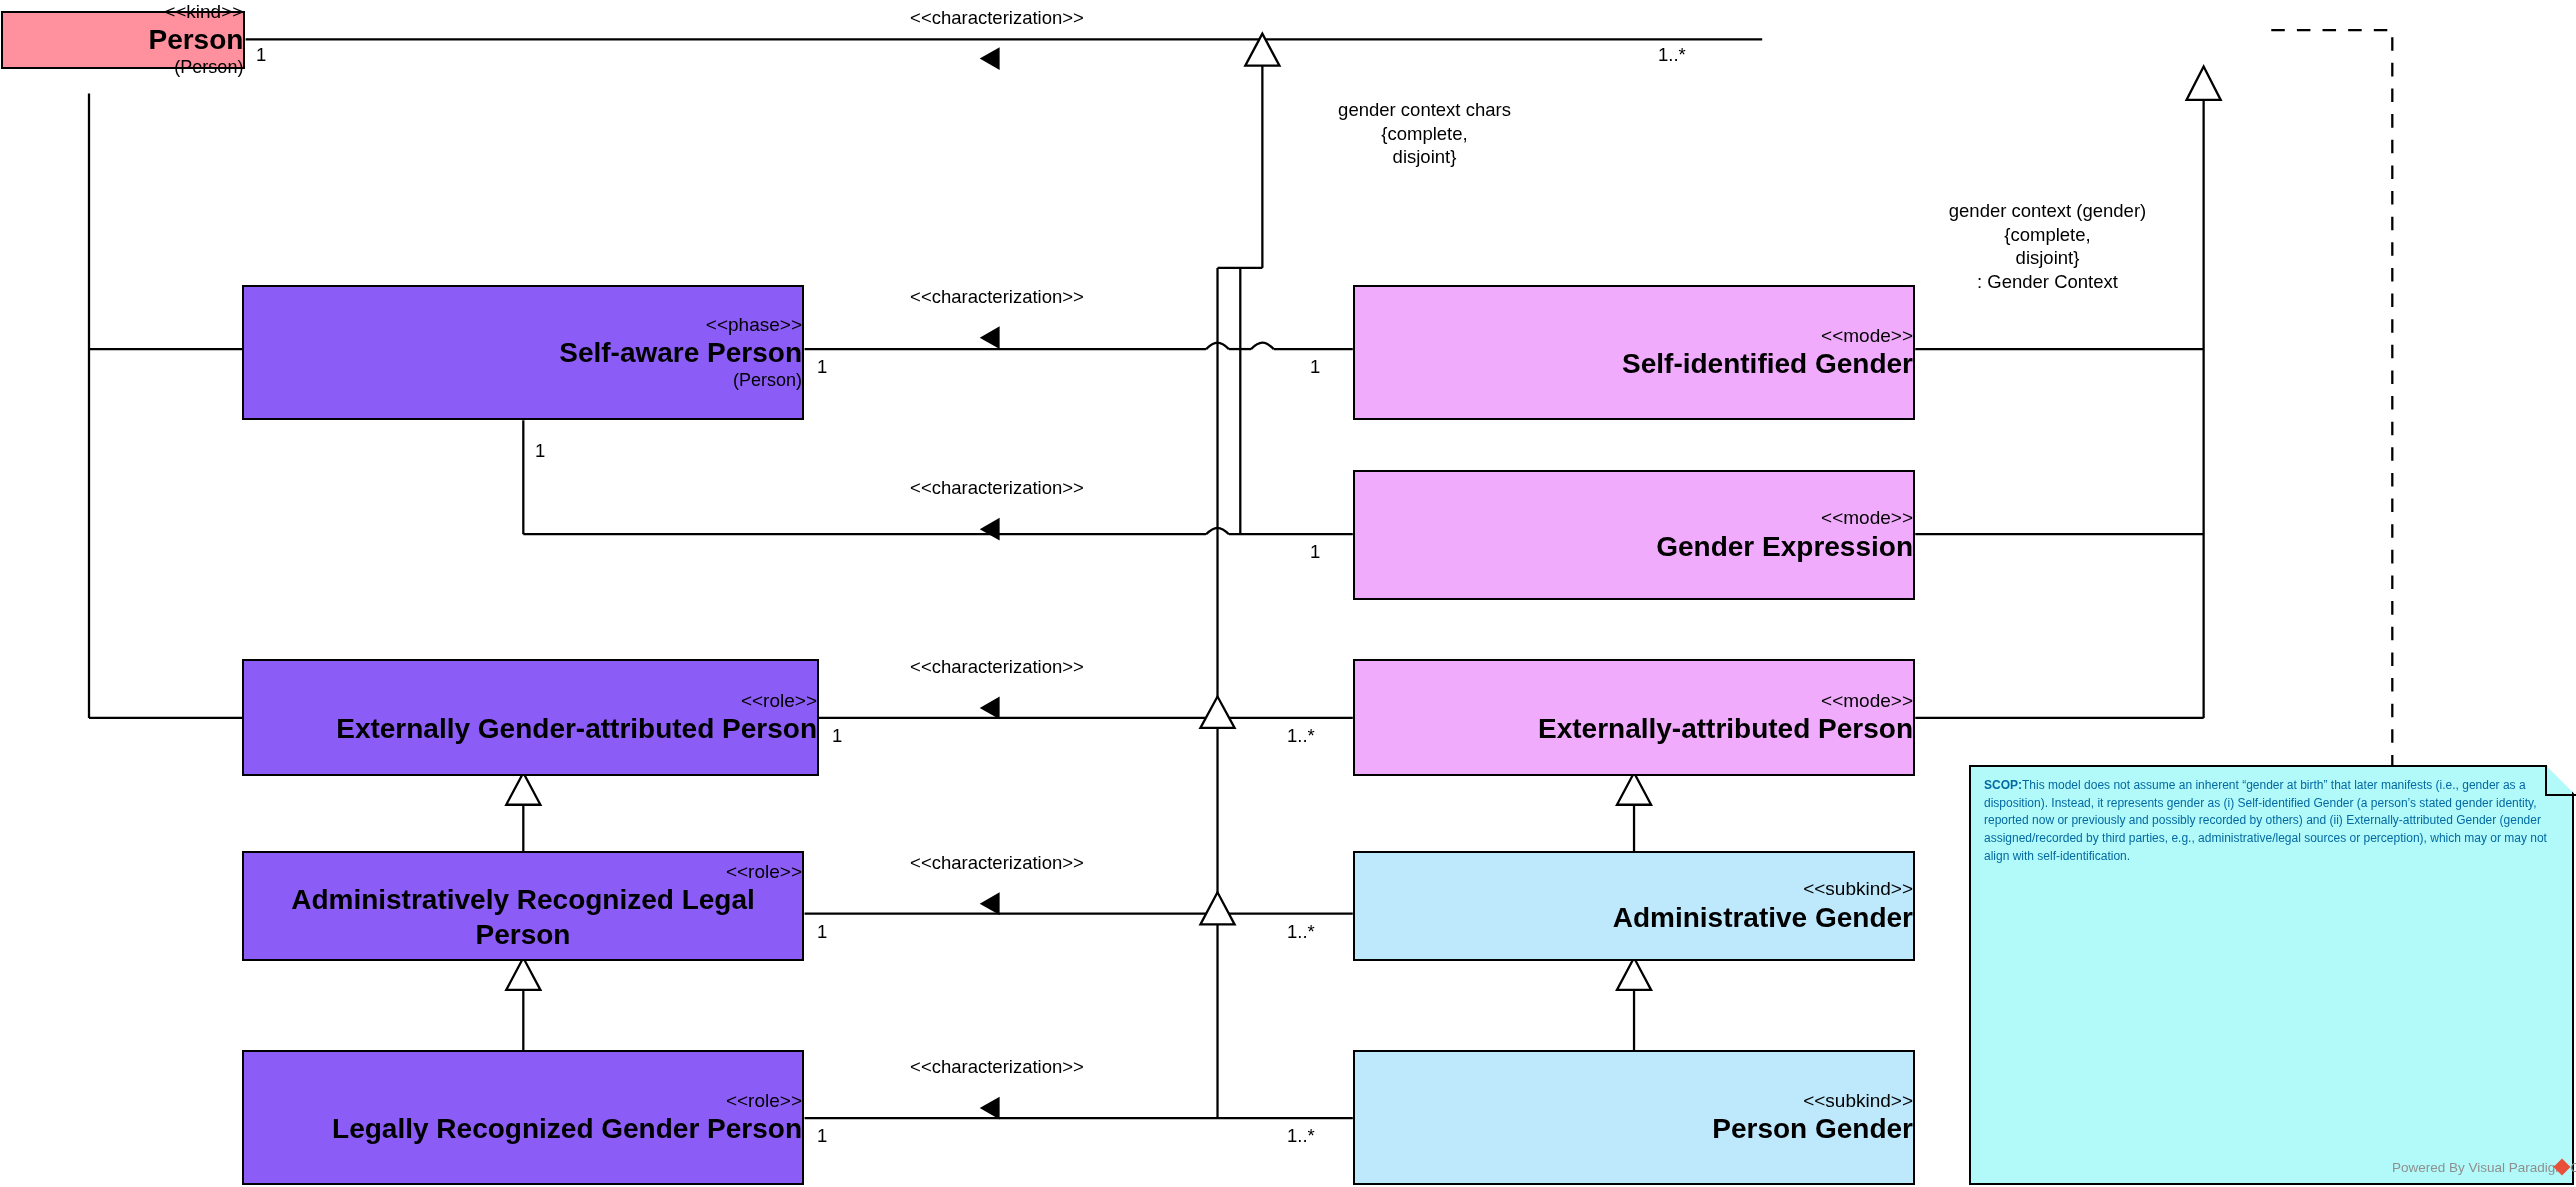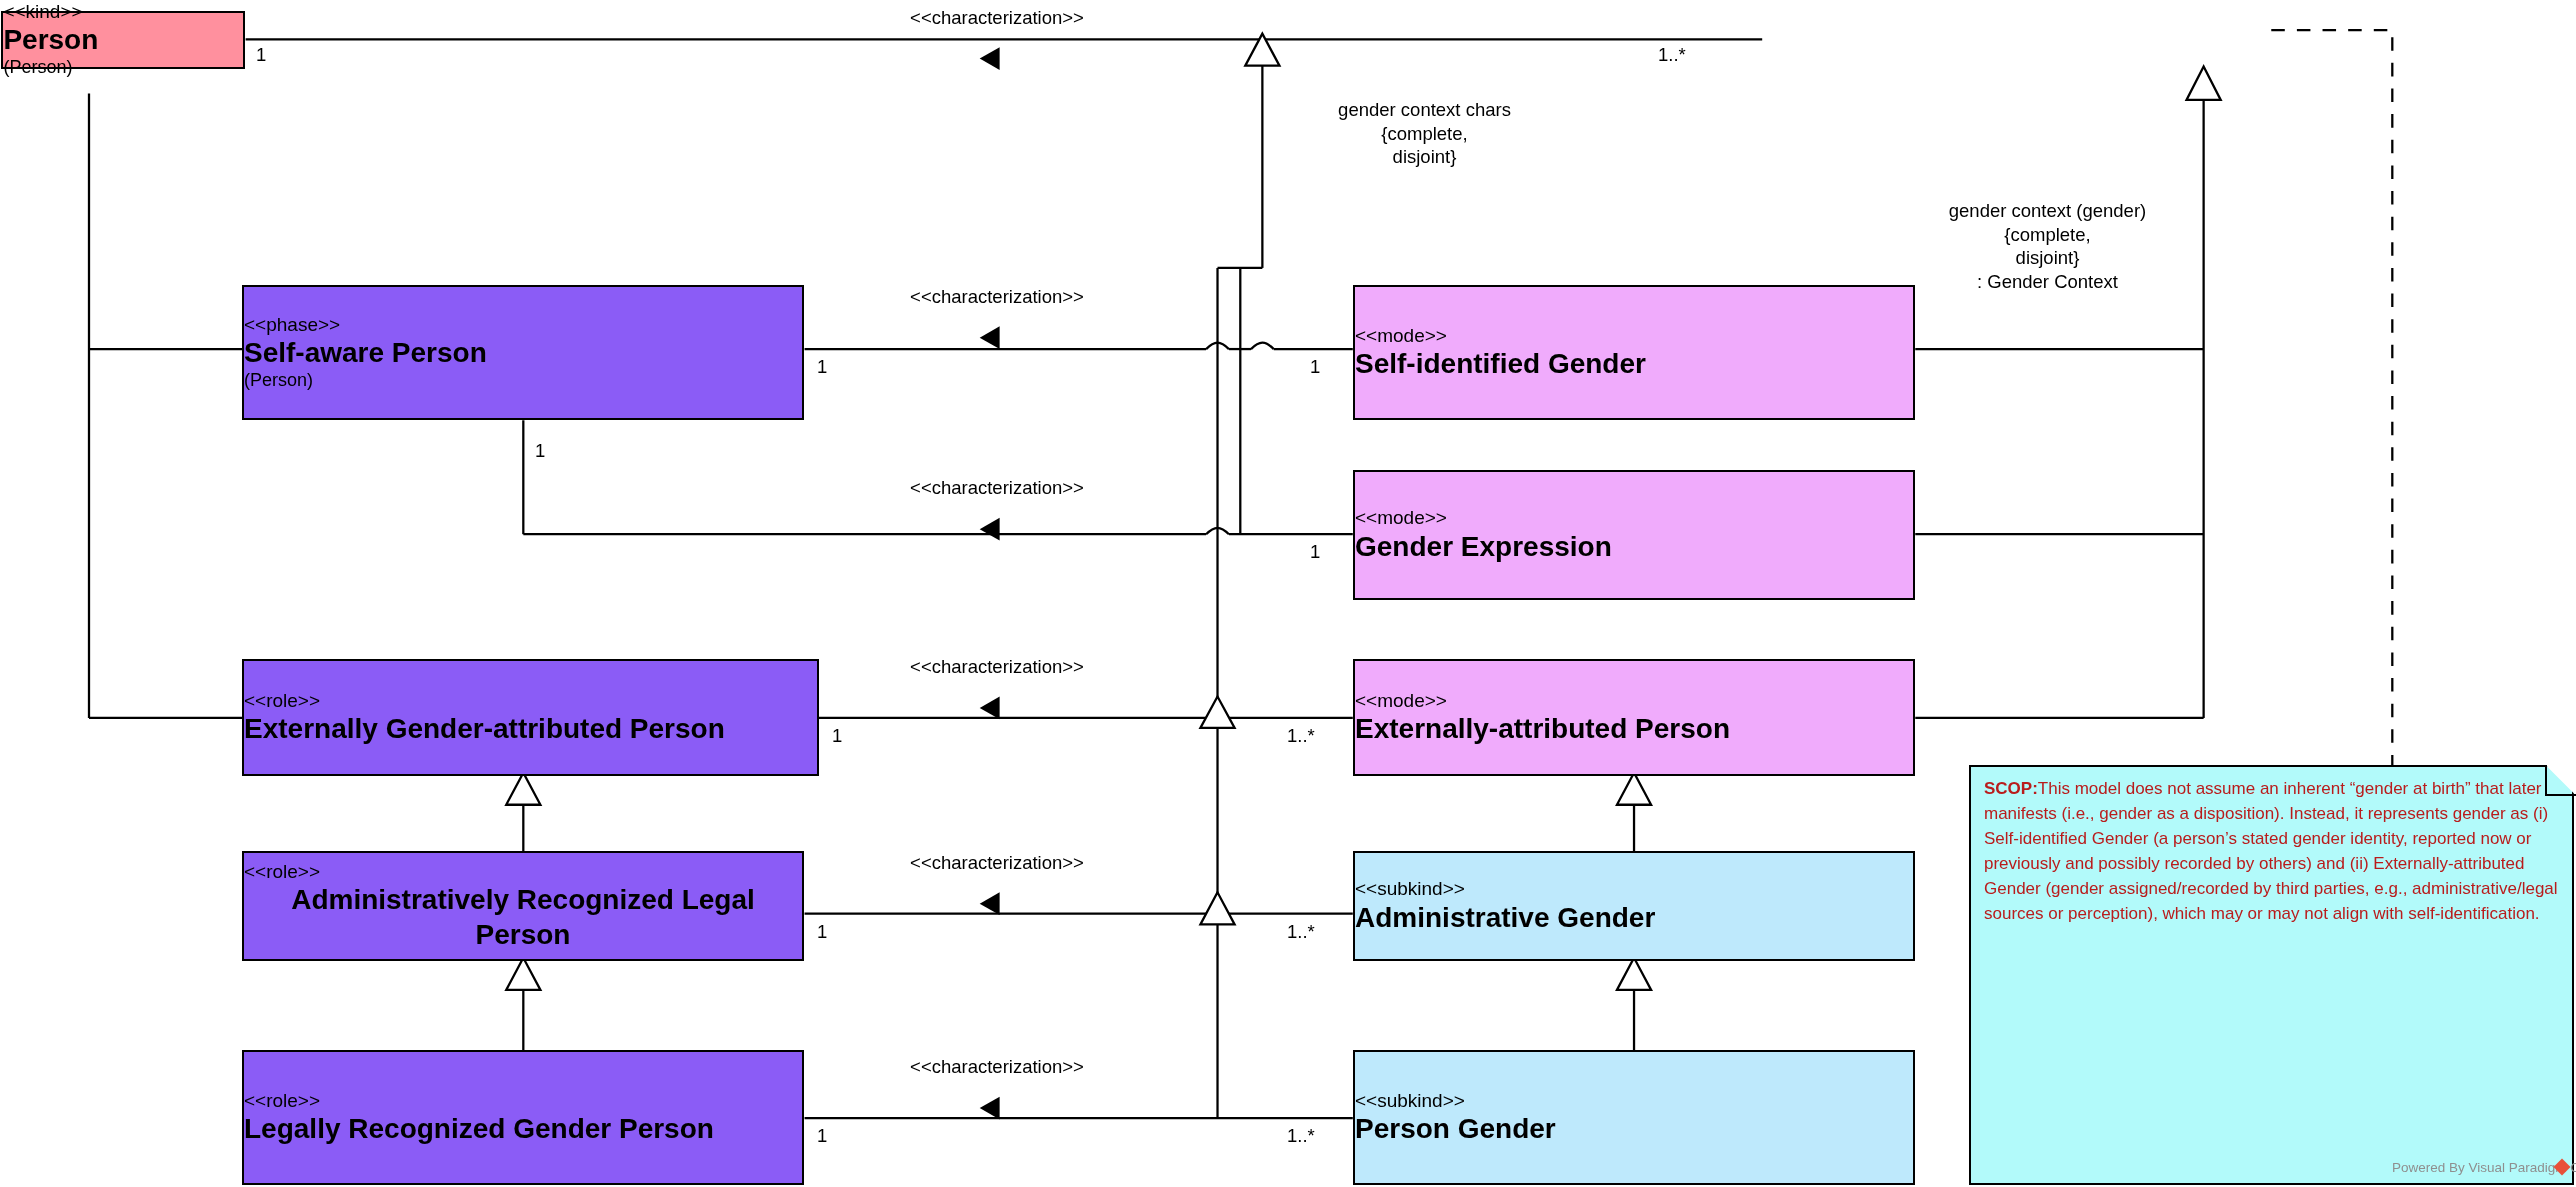--- a/index.html
+++ b/index.html
@@ -1,37 +1,37 @@
 <!DOCTYPE html>
 <html style="font-size:11.4px"><head>
 <meta charset="utf-8">
 <style>
   html,body{margin:0;padding:0;background:#ffffff;}
   body{width:2576px;height:1188px;font-family:"Liberation Sans",sans-serif;position:relative;overflow:hidden;}
   #stage{position:relative;width:2576px;height:1188px;}
   svg#wires{position:absolute;left:0;top:0;width:2576px;height:1188px;}
 
   .node{position:absolute;box-sizing:border-box;border:2.1px solid #000;
-        display:flex;flex-direction:column;align-items:flex-start;justify-content:center;
+        display:flex;flex-direction:column;align-items:flex-end;justify-content:center;
         text-align:center;line-height:1.22;}
   .stereo{font-size:19px;color:#000;font-weight:400;}
   .nm{font-size:28px;font-weight:bold;color:#000;}
   .sub{font-size:18px;color:#000;font-weight:400;}
 
   .pink-kind{background:#FF909E;}
   .pink-soft{background:#8b5cf6;}
   .blue-mode{background:#f0abfc;}
   .blue-cat{background:#BEE9FC;}
 
   .lbl{position:absolute;font-size:18.5px;color:#000;white-space:pre;line-height:1.28;}
   .lbl.c{text-align:center;}
   .mult{position:absolute;font-size:18.5px;color:#000;}
 
   .note{position:absolute;box-sizing:border-box;background:#B2FAFA;border:2.1px solid #000;
-        font-size:17px;line-height:1.47;color:#b91c1c;padding:10px 13px 7.1px 13px;
+        font-size:12px;line-height:1.47;color:#0369a1;padding:10px 13px 7.1px 13px;
         clip-path:polygon(0 0, calc(100% - 28.5px) 0, 100% 28.5px, 100% 100%, 0 100%);}
   .note-fold{position:absolute;width:28.5px;height:28.5px;border-left:2.1px solid #000;border-bottom:2.1px solid #000;
              background:transparent;transform:none;}
   .wm{position:absolute;font-size:13.5px;color:#8f8f8f;white-space:nowrap;}
   .wm-dia{position:absolute;width:12px;height:12px;background:#e8503a;transform:rotate(45deg);}
 </style>
 </head>
 <body>
 
 <div id="stage">

